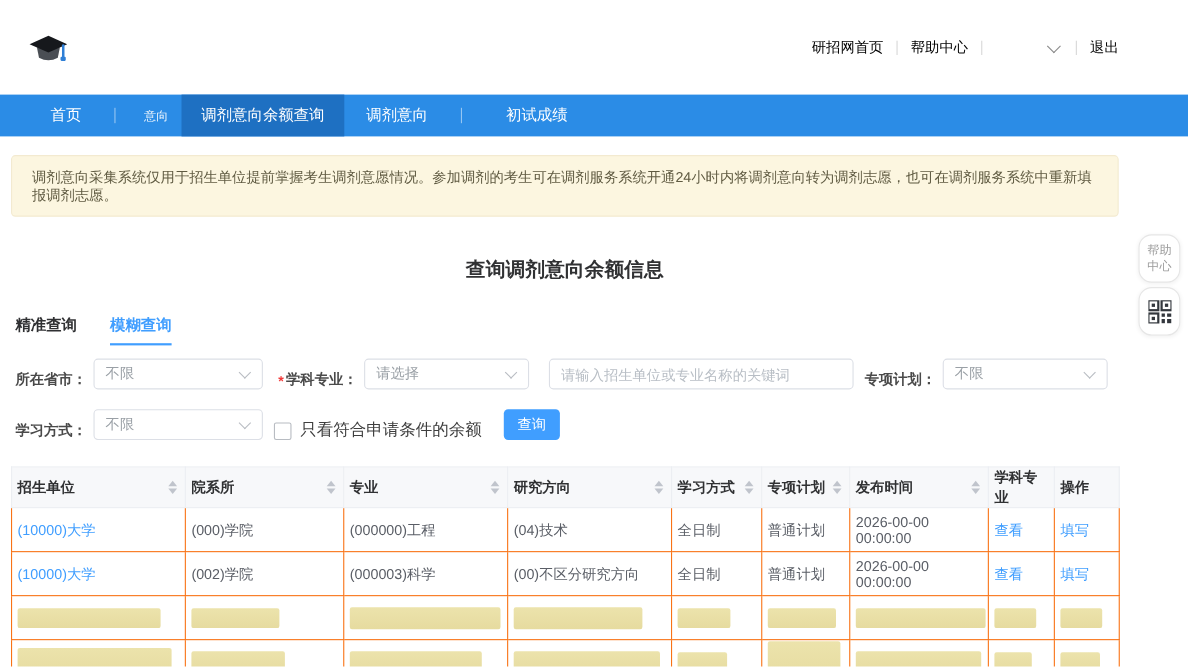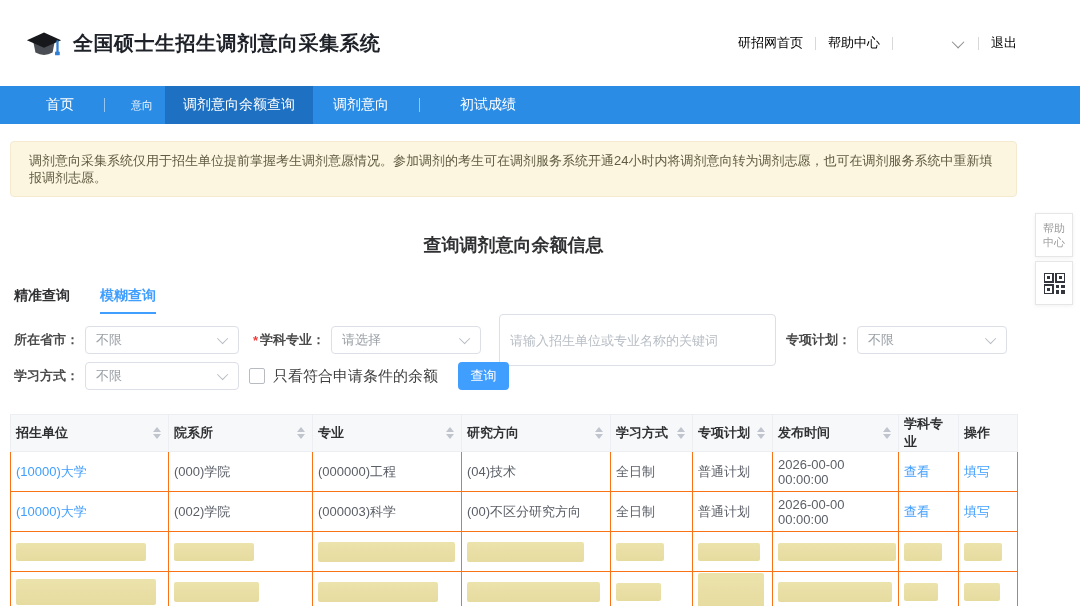--- a/index.html
+++ b/index.html
@@ -28,29 +28,29 @@
   
   .notice{margin:17px 63px 0 10px;background:#fcf6e0;border:1px solid #f3ead0;border-radius:4px;
     padding:10px 18px;font-size:13px;color:#5f5a41;line-height:17px;}
   
   .page-title{margin:36px 63px 0 10px;text-align:center;font-size:18px;font-weight:600;color:#303133;}
   .tabs{margin:30px 63px 0 14px;display:flex;gap:30px;}
   .tab{font-size:14px;font-weight:700;color:#303133;padding-bottom:7px;cursor:pointer;}
   .tab.active{color:#409eff;border-bottom:2px solid #409eff;}
   
   .form{margin:12px 63px 0 14px;}
-  .frow{display:flex;align-items:center;height:28px;margin-bottom:8px;}
+  .frow{display:flex;align-items:flex-end;height:28px;margin-bottom:18px;}
   .flabel{font-size:13px;font-weight:600;color:#4a4a4a;margin-right:6px;white-space:nowrap;}
   .req{color:#f23c3c;margin-right:2px;font-size:13px;font-weight:600;}
   .sel{height:26px;border:1px solid #dcdfe6;border-radius:4px;background:#fff;display:flex;
     align-items:center;justify-content:space-between;padding:0 10px;font-size:13px;color:#9aa0a6;cursor:pointer;}
   .sel .chev{width:7px;height:7px;border-left:1.4px solid #b8bcc2;border-bottom:1.4px solid #b8bcc2;
     transform:rotate(-45deg) translateY(-2px);}
   .w154{width:132px;} .w150{width:128px;}
-  .kw-input{width:255px;height:26px;border:1px solid #dcdfe6;border-radius:4px;padding:12px 10px;
+  .kw-input{width:255px;height:26px;border:1px solid #dcdfe6;border-radius:4px;padding:0 10px;
     font-size:13px;color:#333;margin-left:18px;}
   .kw-input::placeholder{color:#b8bec5;}
   .ml14{margin-left:14px;} .ml10{margin-left:10px;}
   .cbox{width:14px;height:14px;border:1px solid #b8bcc2;border-radius:2px;background:#fff;
     margin-left:10px;cursor:pointer;flex:none;}
   .cbox-label{font-size:15px;color:#3f3f3f;margin-left:8px;white-space:nowrap;}
   .btn-primary{margin-left:20px;width:51px;height:28px;background:#409eff;border:none;border-radius:4px;
     color:#fff;font-size:13px;cursor:pointer;font-family:inherit;}
   
   .grid{margin:24px 63px 0 10px;border-collapse:collapse;table-layout:fixed;width:1007px;}
@@ -65,39 +65,38 @@
   .grid a{color:#409eff;text-decoration:none;cursor:pointer;}
   .blob{background:linear-gradient(180deg,#ece3ac,#e6db9f);border-radius:2px;}
   .r3c1{width:130px;height:18px;} .r3c2{width:80px;height:18px;} .r3c3{width:137px;height:20px;}
   .r3c4{width:117px;height:20px;} .r3c5{width:48px;height:18px;} .r3c6{width:62px;height:18px;}
   .r3c7{width:118px;height:18px;} .r3c8{width:38px;height:18px;} .r3c9{width:38px;height:18px;}
   .r4c1{width:140px;height:26px;} .r4c2{width:85px;height:20px;} .r4c3{width:120px;height:20px;}
   .r4c4{width:133px;height:20px;} .r4c5{width:45px;height:18px;} .r4c6{width:66px;height:37px;}
   .r4c7{width:114px;height:20px;} .r4c8{width:34px;height:18px;} .r4c9{width:36px;height:18px;}
   
   .float-box{position:absolute;right:7px;width:36px;background:#fff;border:1px solid #e6e6e6;
-    border-radius:0;box-shadow:0 1px 4px rgba(0,0,0,.06);display:flex;align-items:center;
+    border-radius:12px;box-shadow:0 1px 4px rgba(0,0,0,.06);display:flex;align-items:center;
     justify-content:center;cursor:pointer;}
   .help-box{top:213px;height:42px;font-size:11px;color:#9b9b9b;text-align:center;line-height:14px;}
   .qr-box{top:261px;height:42px;}
 </style>
 </head>
 <body>
 
 <div class="top-header">
   <div class="brand">
     <span style="display:inline-flex;">
       <svg width="38" height="32" viewBox="0 0 40 32">
         <path d="M9 16 L31 16 L29 26 Q20 31 11 26 Z" fill="#4a4e54"></path>
         <path d="M2 13 L20 5 L38 13 L20 21 Z" fill="#16181c"></path>
         <rect x="33" y="13" width="2.4" height="13" rx="1" fill="#2f7fd6"></rect>
         <rect x="31.6" y="25" width="5" height="4" rx="1" fill="#2f7fd6"></rect>
       </svg>
     </span>
-    <h1>全国硕士生招生调剂意向采集系统</h1>
   </div>
   <div class="hdr-links">
     <a>研招网首页</a>
     <span class="vsep"></span>
     <a>帮助中心</a>
     <span class="vsep"></span>
     <span class="uname"></span>
     <span class="chev-down"></span>
     <span class="vsep"></span>
     <a>退出</a>

